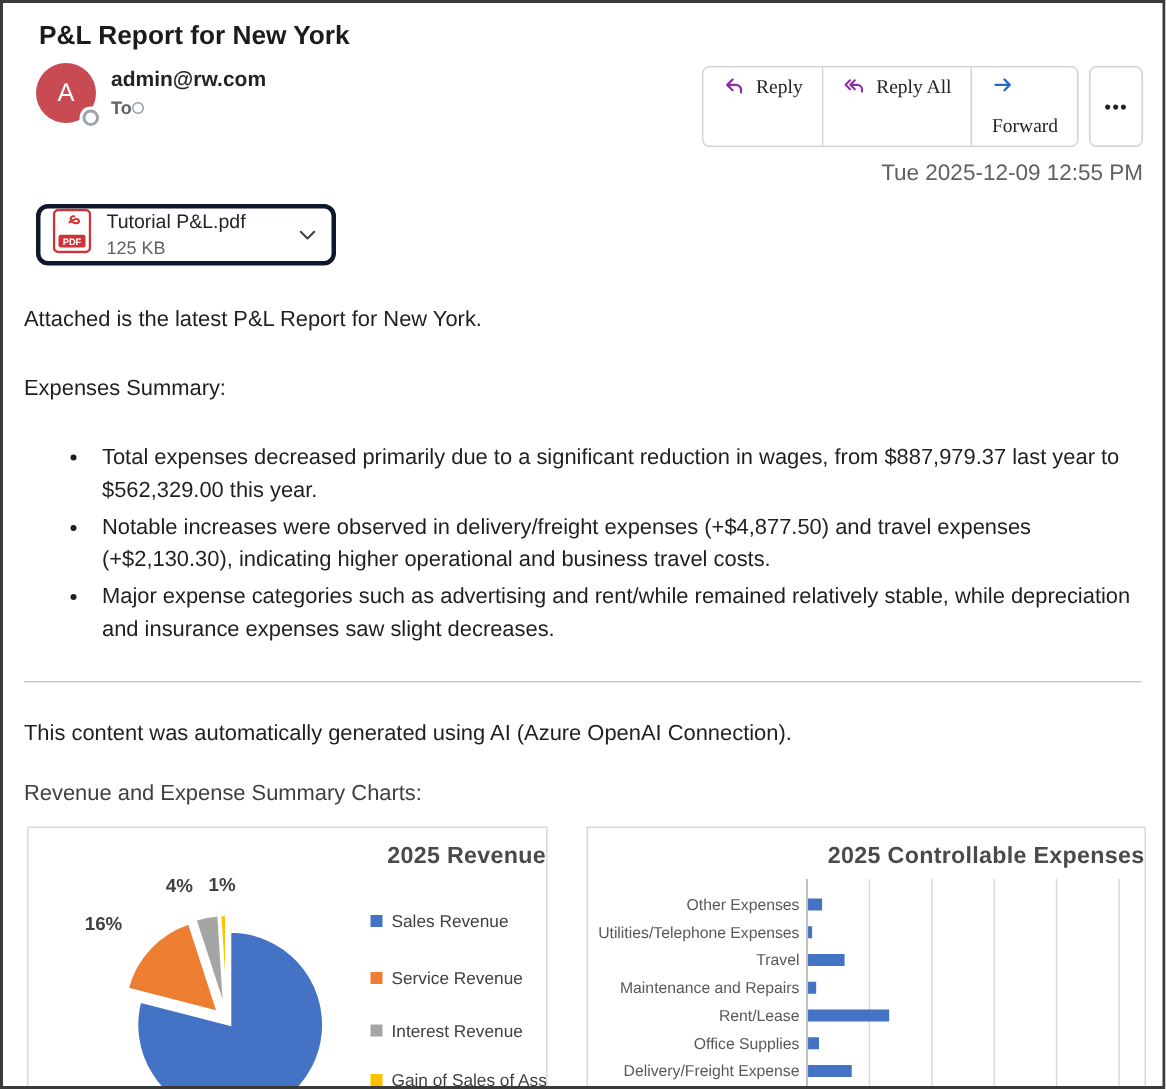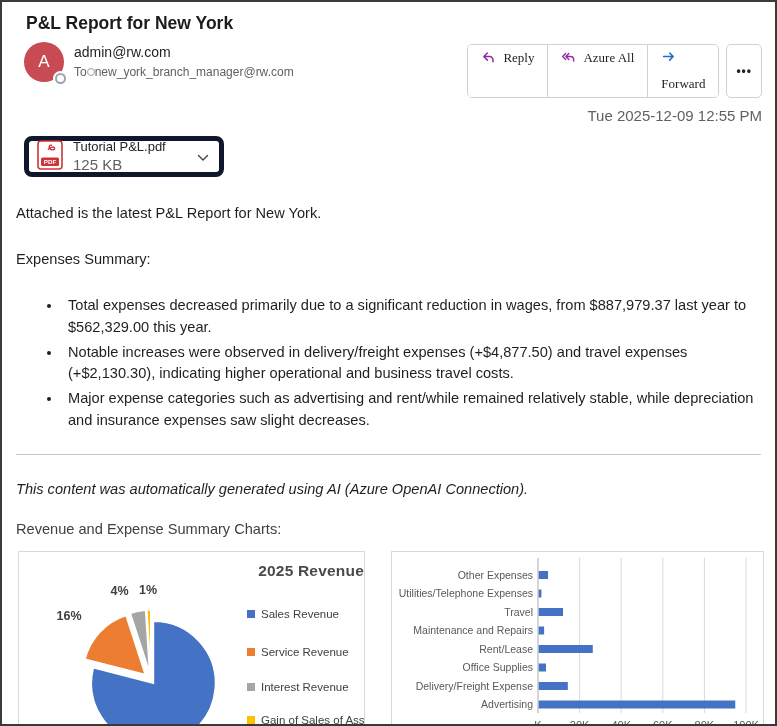--- a/index.html
+++ b/index.html
@@ -11,47 +11,47 @@
   }
   .subject { margin:11px 24px 6px; font-size:17.5px; font-weight:700; color:#1b1b1b; }
 
   .msg-header { display:flex; justify-content:space-between; align-items:flex-start; margin:8px 13px 0 22px; }
   .sender-wrap { display:flex; gap:10px; }
   .avatar { position:relative; width:40px; height:40px; border-radius:50%; background:#c84a52; flex:0 0 auto; }
   .avatar-initial { position:absolute; inset:0; display:flex; align-items:center; justify-content:center;
     color:#fff; font-size:17px; }
   .presence { position:absolute; right:-2px; bottom:-2px; width:11px; height:11px; border-radius:50%;
     background:#fff; border:2px solid #9aa4ad; box-shadow:0 0 0 2px #fff; }
-  .sender-info { padding-top:2px; }
+  .sender-info { padding-top:2px;font-weight:bold; }
   .sender-name { font-size:14px; color:#242424; }
   .to-line { display:flex; align-items:center; gap:0; margin-top:5px; font-size:12px; color:#616161; }
   .to-presence { width:8px; height:8px; border-radius:50%; border:1.5px solid #93a0ab; display:inline-block; }
 
   .actions-col { display:flex; flex-direction:column; align-items:flex-end; gap:9px; padding-top:2px; }
   .actions-row { display:flex; gap:7px; }
   .btn-group { display:flex; border:1px solid #d1d1d1; border-radius:5px; overflow:hidden; background:#fff; }
   .action-btn { display:flex; align-items:flex-start; gap:7px; padding:5px 13px; font-size:13px; color:#242424;
     background:#fff; border:none; border-right:1px solid #d1d1d1; cursor:pointer; font-family:Liberation Serif, serif; }
   .action-btn:last-child { border-right:none;flex-direction:column; }
   .more-btn { border:1px solid #d1d1d1; border-radius:5px; background:#fff; padding:5px 9px; font-size:12px;
     letter-spacing:1px; font-weight:700; color:#242424; cursor:pointer; font-family:inherit; }
   .timestamp { font-size:15px; color:#616161; }
 
   .attachment-card { display:flex; align-items:center; gap:10px; margin:12px 0 0 22px; width:200px; height:41px;
-    border:5px solid #0f172a; border-radius:8px; padding:5px 10px 5px 8px; background:#fff; cursor:pointer; }
+    border:3px solid #0f172a; border-radius:8px; padding:5px 10px 5px 8px; background:#fff; cursor:pointer; }
   .att-meta { flex:1; line-height:1.25; }
   .att-name { font-size:13px; color:#242424; }
-  .att-size { font-size:15px; color:#616161; margin-top:1px; }
+  .att-size { font-size:12px; color:#616161; margin-top:1px; }
 
   .body-text { margin:26px 14px 0; font-size:14.6px; line-height:1.5; color:#1f1f1f; }
   .body-text p { margin:0 0 24px; }
   .body-text ul { margin:24px 0 0; padding-left:46px; }
   .body-text li { margin-bottom:3px; padding-left:6px; }
   .rule { border:none; border-top:1px solid #c8c8c8; margin:22px 14px 0; }
-  .ai-note { margin:26px 14px 0; font-size:14.6px; font-style:italic; color:#1f1f1f; }
+  .ai-note { margin:26px 14px 0; font-size:14.6px; color:#1f1f1f; }
   .charts-heading { margin:24px 14px 0; font-size:14.6px; color:#404040; }
 
   .charts-row { display:flex; gap:26px; margin:14px 14px 0 16px; }
   .chart-panel { border:1px solid #d9d9d9; background:#fff; }
   .pie-panel { width:347px; height:218px; }
   .bar-panel { flex:1; height:220px; }
   .chart-title { text-align:right; font-size:15.5px; font-weight:700; color:#4a4a4a; margin-top:10px;
     letter-spacing:.2px; }
 </style>
 </head>
@@ -65,21 +65,20 @@
     <div class="sender-wrap">
       <div class="avatar">
         <span class="avatar-initial">A</span>
         <span class="presence"></span>
       </div>
       <div class="sender-info">
         <div class="sender-name">admin@rw.com</div>
         <div class="to-line">
           <span>To</span>
           <span class="to-presence"></span>
-          <span>new_york_branch_manager@rw.com</span>
         </div>
       </div>
     </div>
 
     <div class="actions-col">
       <div class="actions-row">
         <div class="btn-group">
           <button class="action-btn">
             <span>
               <svg width="15" height="15" viewBox="0 0 16 16">
@@ -87,21 +86,21 @@
                 </svg>
             </span>
             <span>Reply</span>
           </button>
           <button class="action-btn">
             <span>
               <svg width="15" height="15" viewBox="0 0 16 16">
                   <path d="M5 3.8 L1.8 7 l3.2 3.2 M8.4 3.8 L5.2 7 l3.2 3.2 M5.2 7 h5 a3.3 3.3 0 0 1 3.3 3.3 v1.5" fill="none" stroke="#8F2DA8" stroke-width="1.5" stroke-linecap="round" stroke-linejoin="round"></path>
                 </svg>
             </span>
-            <span>Azure All</span>
+            <span>Reply All</span>
           </button>
           <button class="action-btn">
             <span>
               <svg width="15" height="15" viewBox="0 0 16 16">
                   <path d="M9.2 3.2 L13 7 l-3.8 3.8 M13 7 H2.8" fill="none" stroke="#2569BD" stroke-width="1.6" stroke-linecap="round" stroke-linejoin="round"></path>
                 </svg>
             </span>
             <span>Forward</span>
           </button>
         </div>
@@ -162,20 +161,21 @@
           <text x="242" y="38" font-size="11.5" fill="#404040" font-family="Liberation Sans, sans-serif">Sales Revenue</text>
           <rect x="228" y="68" width="8" height="8" fill="#ED7D31"></rect>
           <text x="242" y="76" font-size="11.5" fill="#404040" font-family="Liberation Sans, sans-serif">Service Revenue</text>
           <rect x="228" y="103" width="8" height="8" fill="#A5A5A5"></rect>
           <text x="242" y="111" font-size="11.5" fill="#404040" font-family="Liberation Sans, sans-serif">Interest Revenue</text>
           <rect x="228" y="136" width="8" height="8" fill="#FFC000"></rect>
           <text x="242" y="144" font-size="11.5" fill="#404040" font-family="Liberation Sans, sans-serif">Gain of Sales of Assets</text>
         </svg>
     </div>
     <div class="chart-panel bar-panel">
+      <div class="chart-title">2025 Controllable Expenses</div>
       <svg id="bar-svg" width="371" height="186">
           <line x1="146" y1="6" x2="146" y2="161" stroke="#BFBFBF" stroke-width="1.3"></line>
           <text x="146" y="177" text-anchor="middle" font-size="11" fill="#595959" font-family="Liberation Sans, sans-serif">K</text>
           <line x1="187.6" y1="6" x2="187.6" y2="161" stroke="#D9D9D9" stroke-width="1"></line>
           <text x="187.6" y="177" text-anchor="middle" font-size="11" fill="#595959" font-family="Liberation Sans, sans-serif">20K</text>
           <line x1="229.2" y1="6" x2="229.2" y2="161" stroke="#D9D9D9" stroke-width="1"></line>
           <text x="229.2" y="177" text-anchor="middle" font-size="11" fill="#595959" font-family="Liberation Sans, sans-serif">40K</text>
           <line x1="270.79999999999995" y1="6" x2="270.79999999999995" y2="161" stroke="#D9D9D9" stroke-width="1"></line>
           <text x="270.79999999999995" y="177" text-anchor="middle" font-size="11" fill="#595959" font-family="Liberation Sans, sans-serif">60K</text>
           <line x1="312.4" y1="6" x2="312.4" y2="161" stroke="#D9D9D9" stroke-width="1"></line>

